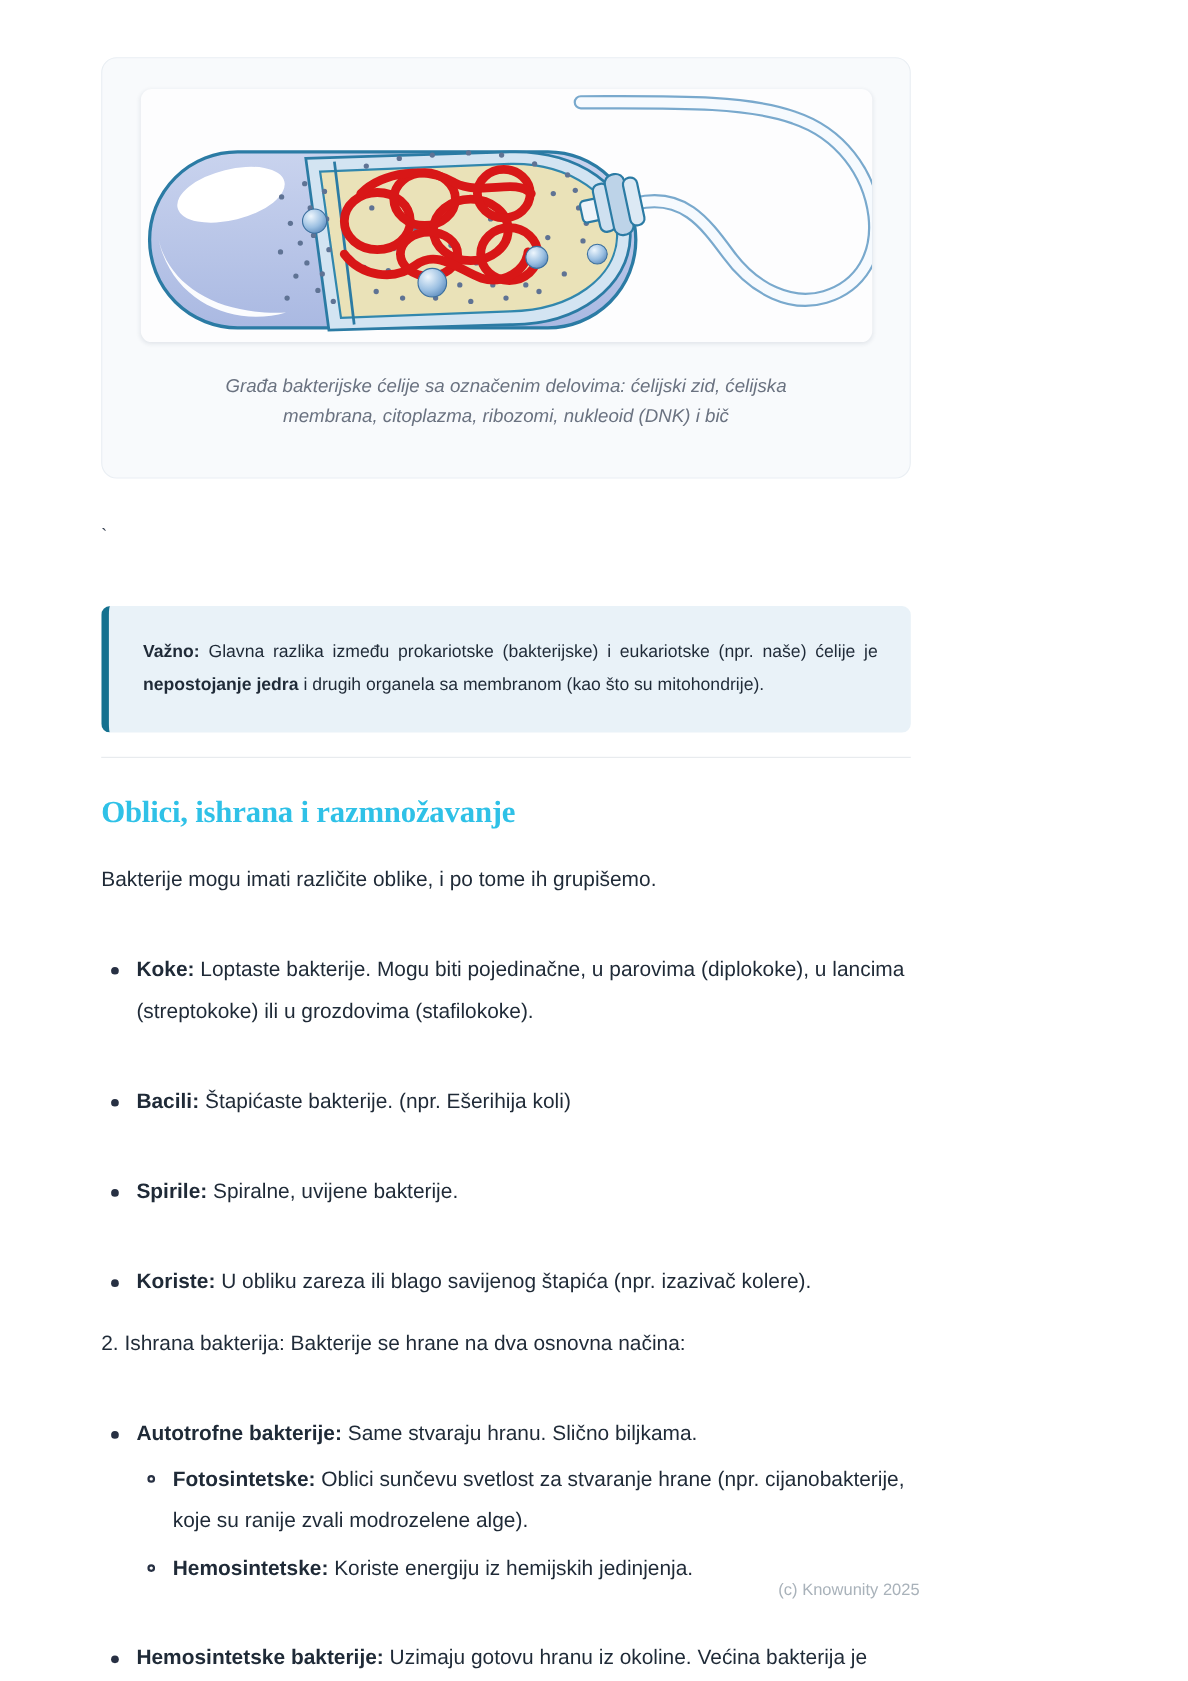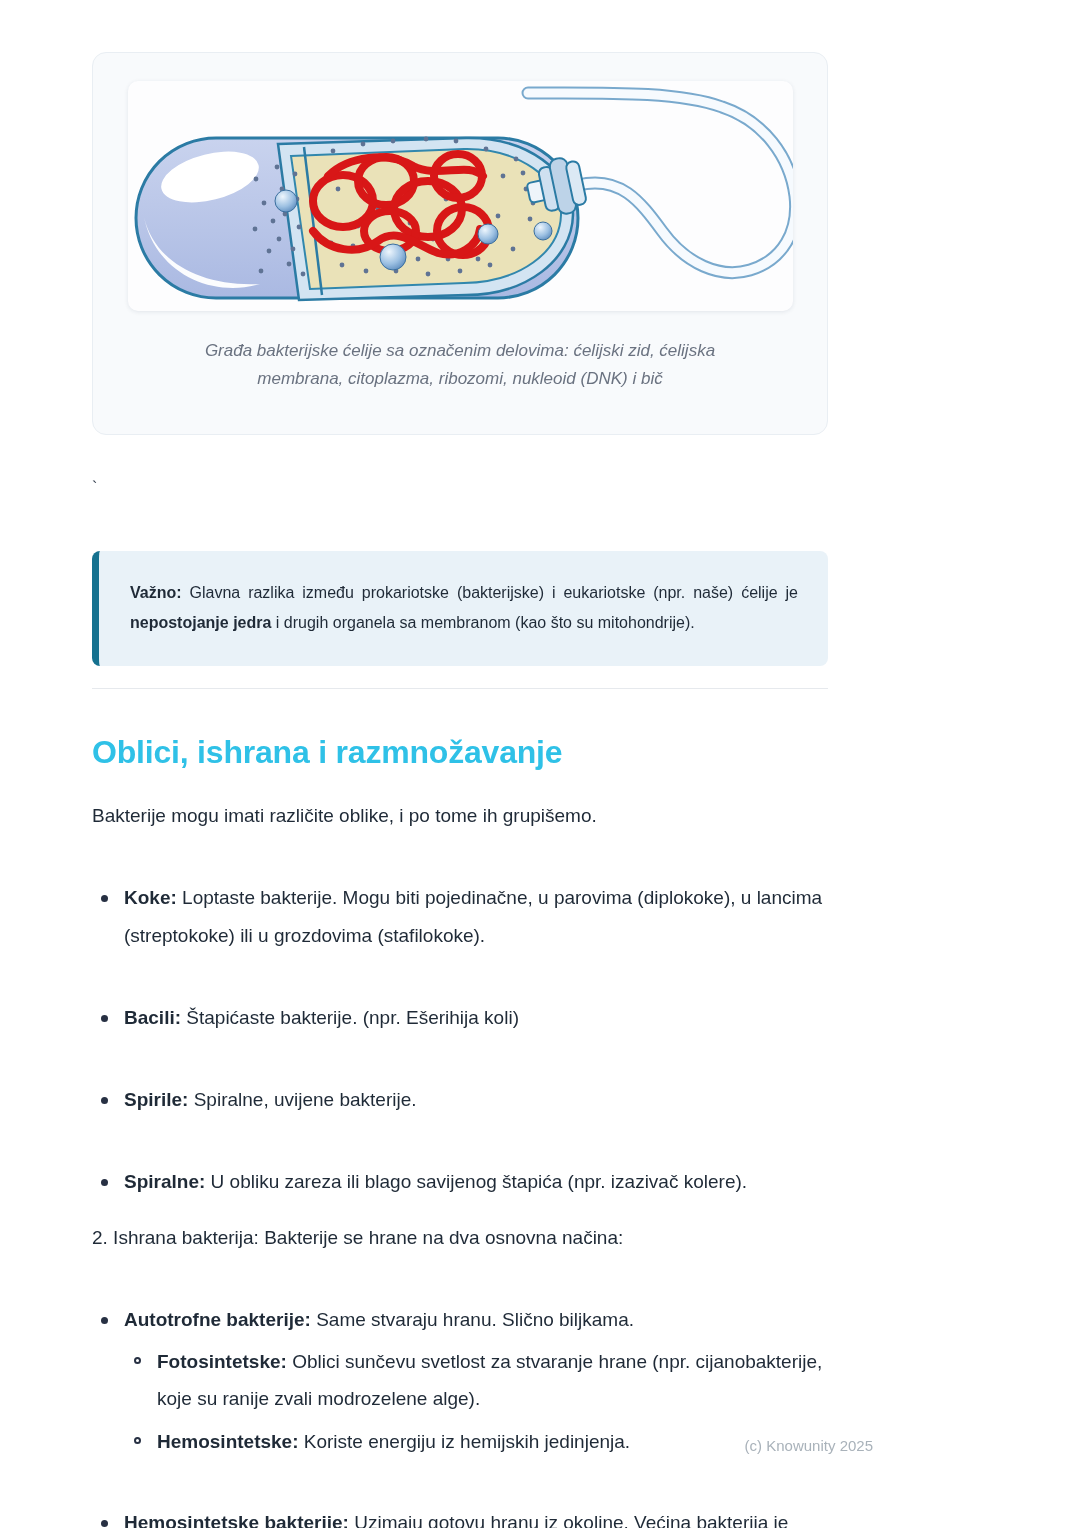--- a/index.html
+++ b/index.html
@@ -1,18 +1,18 @@
 <!DOCTYPE html>
 <html><head>
 <meta charset="utf-8">
 <style>
   html,body{margin:0;padding:0;background:#fff;}
   .page{
     position:relative;width:920px;height:1528px;background:#ffffff;
-    font-family:"Liberation Sans","DejaVu Sans",sans-serif;color:#1f2a37;overflow:hidden;padding-left:37px;
+    font-family:"Liberation Sans","DejaVu Sans",sans-serif;color:#1f2a37;overflow:hidden;
   }
   .edge-strip{
     position:absolute;left:975px;top:50px;width:58px;height:1428px;
     background:#eaf4fa;border-left:3px solid #c6e2f1;
   }
   .content{position:absolute;left:92px;top:52px;width:736px;}
   
   .figure-card{
     margin:0;background:#f8fafc;border:1px solid #e9eef3;border-radius:14px;
     padding:28px 28px 42px 28px;box-sizing:border-box;
@@ -30,22 +30,22 @@
   
   .callout{
     margin-top:50px;background:#e9f2f8;border-left:7px solid #15718f;
     border-radius:8px;padding:27px 30px 27px 31px;box-sizing:border-box;
   }
   .callout p{margin:0;font-size:16px;line-height:1.9;text-align:justify;color:#1f2a37;}
   .callout strong{font-weight:700;}
   hr.divider{border:none;border-top:1px solid #e6e9ed;margin:22px 0 0 0;}
   
   h2.section-heading{
-    margin:44px 0 0 0;font-size:32px;line-height:1.2;font-weight:700;
-    color:#2fc1e7;letter-spacing:-.2px;
+    margin:33px 0 0 0;font-size:28px;line-height:1.2;font-weight:700;
+    color:#2fc1e7;letter-spacing:-.2px;font-family:Liberation Serif, serif;
   }
   p.body{margin:26px 0 0 0;font-size:19px;line-height:2.0;}
   p.body.tight{margin-top:18px;}
   p.body strong{font-weight:400;}
   ul.blist{list-style:none;margin:18px 0 0 0;padding:0;}
   ul.blist>li{position:relative;padding-left:32px;font-size:19px;line-height:2.0;margin-bottom:10px;margin-top:44px;}
   .dot{
     position:absolute;left:9px;top:16px;width:7px;height:7px;border-radius:50%;
     background:#273043;
   }
@@ -199,21 +199,21 @@
       <li>
         <span class="dot"></span>
         <span class="term">Bacili:</span> <span>Štapićaste bakterije. (npr. Ešerihija koli)</span>
       </li>
       <li>
         <span class="dot"></span>
         <span class="term">Spirile:</span> <span>Spiralne, uvijene bakterije.</span>
       </li>
       <li>
         <span class="dot"></span>
-        <span class="term">Spiralne:</span> <span>U obliku zareza ili blago savijenog štapića (npr. izazivač kolere).</span>
+        <span class="term">Koriste:</span> <span>U obliku zareza ili blago savijenog štapića (npr. izazivač kolere).</span>
       </li>
     </ul>
 
     <p class="body tight"><strong>2. Ishrana bakterija:</strong> <span>Bakterije se hrane na dva osnovna načina:</span></p>
 
     <ul class="blist">
       <li>
         <span class="dot"></span>
         <span class="term">Autotrofne bakterije:</span> <span>Same stvaraju hranu. Slično biljkama.</span>
         <ul class="sublist">

